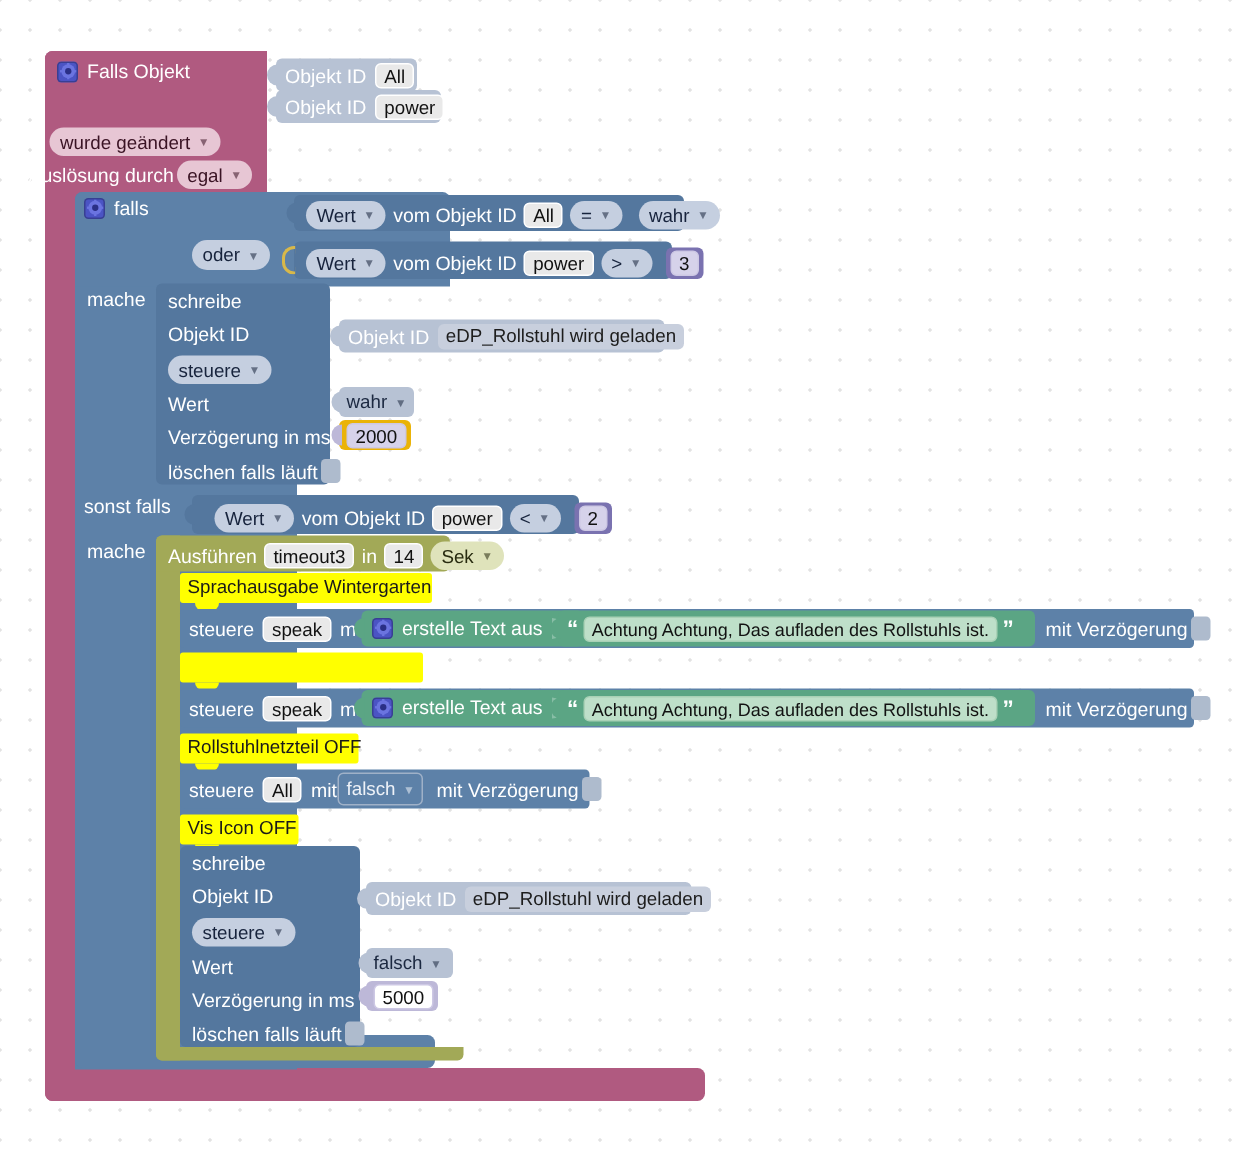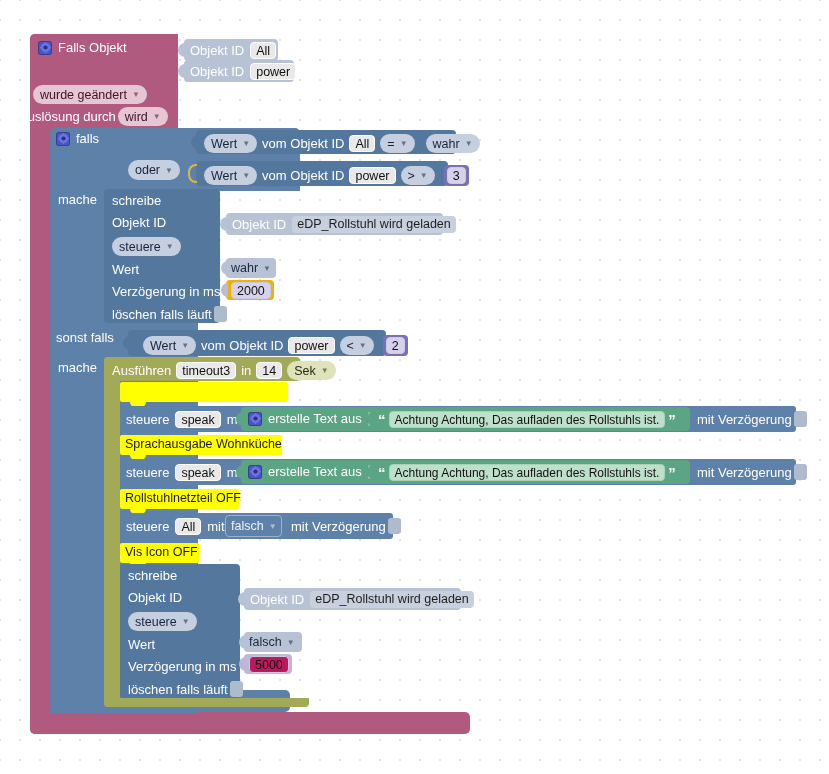--- a/index.html
+++ b/index.html
@@ -120,21 +120,21 @@
 <div class="blk" style="left:33px; top:85px;">
   <span class="dd on-rose">
     <span>wurde geändert</span>
     <span class="cav">▼</span>
   </span>
 </div>
 <div class="blk" style="left:19px; top:107px;">
   <div class="row" style="gap:2px;">
     <span class="lbl">Auslösung durch</span>
     <span class="dd on-rose">
-      <span>wird</span>
+      <span>egal</span>
       <span class="cav">▼</span>
     </span>
   </div>
 </div>
 
 <div class="blk c-blue" style="left:50px; top:128px; width:148px; height:585px; border-radius:5px 5px 0 0;"></div>
 <div class="blk c-blue" style="left:50px; top:690px; width:240px; height:22px; border-radius:0 5px 5px 5px;"></div>
 <div class="blk c-blue" style="left:50px; top:128px; width:250px; height:63px; border-radius:5px 5px 0 0;"></div>
 
 <div class="blk" style="left:56px; top:131px;">
@@ -294,20 +294,23 @@
     <span class="field grey">14</span>
     <span class="dd on-olive">
       <span>Sek</span>
       <span class="cav">▼</span>
     </span>
   </div>
 </div>
 <div class="blk c-olive" style="left:104px; top:698px; width:205px; height:9px; border-radius:0 0 4px 4px;"></div>
 
 <div class="blk c-yellow" style="left:120px; top:382px; width:168px; height:20px; border-radius:2px;">
+  <div class="row" style="padding:2px 0 0 5px;">
+    <span class="lbl lbl-dark" style="font-size:12.5px;">Sprachausgabe Wintergarten</span>
+  </div>
   <span style="position:absolute;left:10px;bottom:-5px;width:16px;height:5px;background:#ffff00;border-radius:0 0 8px 8px;"></span>
 </div>
 
 <div class="blk c-blue" style="left:120px; top:406px; width:676px; height:26px; border-radius:3px;">
   <div class="row" style="padding:5px 0 0 6px; gap:6px;">
     <span class="lbl">steuere</span>
     <span class="field grey">speak</span>
     <span class="lbl">mit</span>
     <span class="notch"></span>
   </div>
@@ -342,23 +345,20 @@
   </div>
 </div>
 <div class="blk" style="left:697px; top:411px;">
   <div class="row" style="gap:0;">
     <span class="lbl">mit Verzögerung</span>
     <span class="chk" style="margin-left:2px;"></span>
   </div>
 </div>
 
 <div class="blk c-yellow" style="left:120px; top:435px; width:162px; height:20px; border-radius:2px;">
-  <div class="row" style="padding:2px 0 0 5px;">
-    <span class="lbl lbl-dark" style="font-size:12.5px;">Sprachausgabe Wohnküche</span>
-  </div>
   <span style="position:absolute;left:10px;bottom:-5px;width:16px;height:5px;background:#ffff00;border-radius:0 0 8px 8px;"></span>
 </div>
 
 <div class="blk c-blue" style="left:120px; top:459px; width:676px; height:26px; border-radius:3px;">
   <div class="row" style="padding:5px 0 0 6px; gap:6px;">
     <span class="lbl">steuere</span>
     <span class="field grey">speak</span>
     <span class="lbl">mit</span>
     <span class="notch"></span>
   </div>
@@ -474,15 +474,15 @@
     <span class="dd" style="background:transparent;color:#1b2840;padding:0;height:16px;">
       <span>falsch</span>
       <span class="cav">▼</span>
     </span>
   </div>
 </div>
 
 <div class="blk" style="left:244px; top:654px; width:48px; height:20px; background:#bdb8d8; border-radius:4px;">
   <span class="notch" style="position:absolute;left:-5px;top:3px;background:#bdb8d8;border-radius:7px 0 0 7px;"></span>
   <div class="row" style="padding:2px 0 0 5px;">
-    <span class="field lilac" style="background:#be185d;">5000</span>
+    <span class="field lilac" style="background:#ffffff;">5000</span>
   </div>
 </div>
 
 </body></html>

